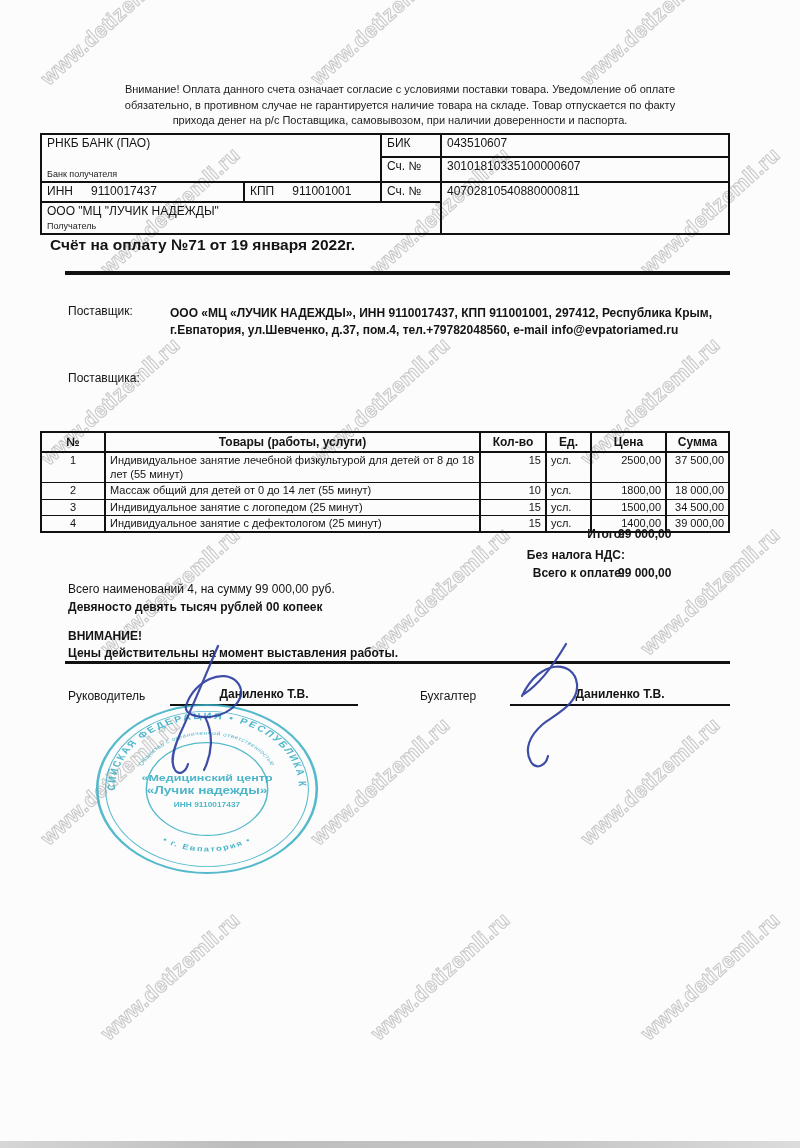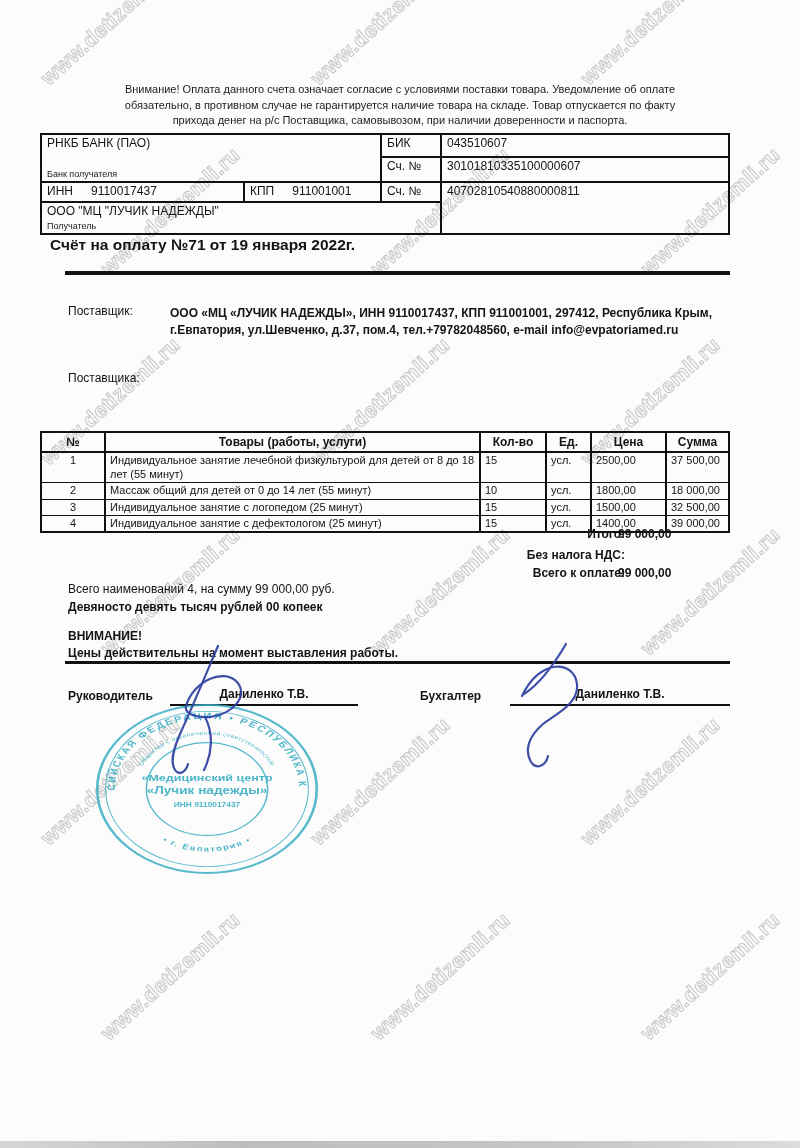--- a/index.html
+++ b/index.html
@@ -54,29 +54,29 @@
   table.items th{
     border:2px solid #111;font-size:12px;font-weight:bold;padding:2px 3px;line-height:1.2;
     background:transparent;
   }
   table.items td{
     border:1px solid #111;border-left-width:2px;border-right-width:1px;
     padding:1px 4px;line-height:1.22;vertical-align:top;background:transparent;
   }
   table.items tr td:last-child{border-right-width:2px;}
   table.items tr:last-child td{border-bottom-width:2px;}
-  .ta-c{text-align:center;} .ta-r{}
+  .ta-c{text-align:center;} .ta-r{text-align:right;}
 
   .total-label{font-size:12px;font-weight:bold;text-align:right;width:220px;}
   .total-value{font-size:12px;font-weight:bold;width:110px;}
 
   .sum-line{left:68px;font-size:12px;}
   .bold{font-weight:bold;}
 
-  .sig-label{font-size:12px;font-weight:bold;}
+  .sig-label{font-size:12px;font-weight:normal;}
   .sig-line{border-bottom:2px solid #111;text-align:center;font-size:12px;font-weight:bold;height:17px;}
 
   .bottom-edge{
     left:0;bottom:0;width:800px;height:7px;
     background:linear-gradient(90deg,#d6d6d6,#bdbdbd 30%,#c6c6c6 70%,#dcdcdc);
   }
 </style>
 </head>
 <body>
 
@@ -191,21 +191,21 @@
       <td>усл.</td>
       <td class="ta-r">1800,00</td>
       <td class="ta-r">18 000,00</td>
     </tr>
     <tr>
       <td class="ta-c">3</td>
       <td>Индивидуальное занятие с логопедом (25 минут)</td>
       <td class="ta-r">15</td>
       <td>усл.</td>
       <td class="ta-r">1500,00</td>
-      <td class="ta-r">32 500,00</td>
+      <td class="ta-r">34 500,00</td>
     </tr>
     <tr>
       <td class="ta-c">4</td>
       <td>Индивидуальное занятие с дефектологом (25 минут)</td>
       <td class="ta-r">15</td>
       <td>усл.</td>
       <td class="ta-r">1400,00</td>
       <td class="ta-r">39 000,00</td>
     </tr>
   </tbody>

